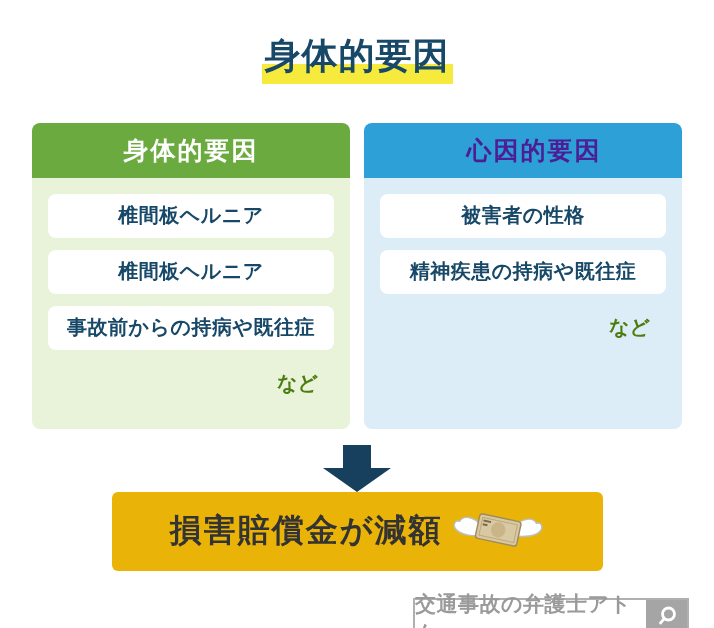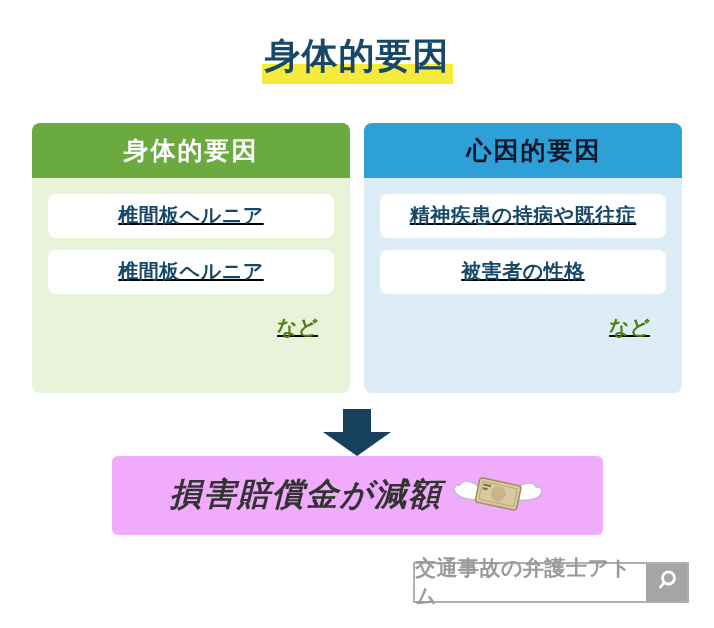--- a/index.html
+++ b/index.html
@@ -20,21 +20,21 @@
   }
   
   .columns { display:flex; justify-content:center; gap:14px; margin-top:39px; }
   .col { width:318px; }
   .col-header {
     height:55px; line-height:55px; text-align:center;
     border-radius:8px 8px 0 0;
     color:#ffffff; font-size:25px; font-weight:bold; letter-spacing:2px;
   }
   .col-body {
-    height:215px; border-radius:0 0 8px 8px; padding:16px 16px 0 16px;text-decoration:underline;
+    height:251px; border-radius:0 0 8px 8px; padding:16px 16px 0 16px;
   }
   .card {
     height:44px; margin-bottom:12px; background:#ffffff; border-radius:8px;
     display:flex; align-items:center; justify-content:center;
     font-size:20px; font-weight:bold; color:#174868; letter-spacing:0.5px;
   }
   .etc {
     text-align:right; padding:8px 16px 0 0;
     font-size:20px; font-weight:bold; color:#4d7c0f;
   }
@@ -70,41 +70,42 @@
     <span class="title-text">身体的要因</span>
   </div>
 
   <div class="columns">
 
     <div class="col">
       <div class="col-header" style="background-color: rgb(106, 170, 62); color: rgb(255, 255, 255);">身体的要因</div>
       <div class="col-body" style="background-color: rgb(232, 243, 217);">
         <div class="card">椎間板ヘルニア</div>
         <div class="card">椎間板ヘルニア</div>
+        <div class="card">事故前からの持病や既往症</div>
         <div class="etc">など</div>
       </div>
     </div>
 
     <div class="col">
-      <div class="col-header" style="background-color: rgb(45, 160, 216); color: #0f172a; padding-left: 22px;">心因的要因</div>
+      <div class="col-header" style="background-color: rgb(45, 160, 216); color: #4c1d95; padding-left: 22px;">心因的要因</div>
       <div class="col-body" style="background-color: rgb(221, 237, 247);">
+        <div class="card">被害者の性格</div>
         <div class="card">精神疾患の持病や既往症</div>
-        <div class="card">被害者の性格</div>
         <div class="etc">など</div>
       </div>
     </div>
   </div>
 
   <div class="arrow-row">
     <svg width="68" height="47" viewBox="0 0 68 47" aria-hidden="true">
       <polygon points="20,0 48,0 48,23 68,23 34,47 0,23 20,23" fill="#16405e" style="fill: rgb(22, 64, 94);"></polygon>
     </svg>
   </div>
 
-  <div class="result-box" style="background-color: #f0abfc; font-style: italic;">
+  <div class="result-box" style="background-color: #eab308;">
     <span class="result-text" style="color: rgb(51, 51, 51);">損害賠償金が減額</span>
     <span>
       <svg width="92" height="48" viewBox="0 0 96 48" aria-hidden="true">
         <path d="M34 26 C28 12 12 8 8 16 C2 14 0 22 6 26 C12 31 26 32 34 30 Z" fill="#ffffff" stroke="#b9c0c7" stroke-width="1.5"></path>
         <path d="M62 26 C68 14 84 10 88 18 C94 16 96 24 90 28 C84 32 70 33 62 30 Z" fill="#ffffff" stroke="#b9c0c7" stroke-width="1.5"></path>
         <g transform="rotate(12 48 26)">
           <rect x="26" y="12" width="44" height="26" rx="3" fill="#d9c9a2" stroke="#a08b5d" stroke-width="1.5"></rect>
           <rect x="29.5" y="15.5" width="37" height="19" fill="none" stroke="#bba87c" stroke-width="1"></rect>
           <ellipse cx="48" cy="25" rx="7.5" ry="8" fill="#c9b588"></ellipse>
           <rect x="31" y="17.5" width="8" height="2" fill="#7a6a45"></rect>

